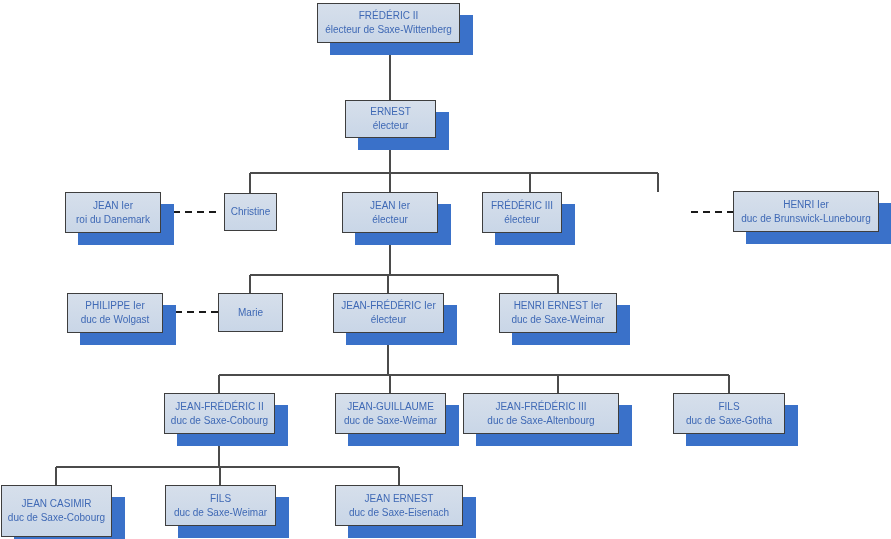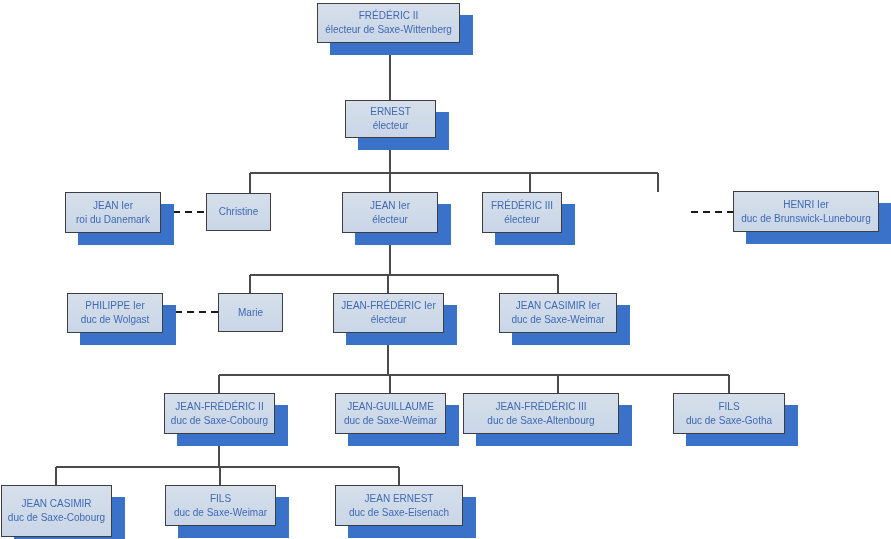--- a/index.html
+++ b/index.html
@@ -73,21 +73,21 @@
   </div>
 
   <div class="node" style="left:65px;top:192px;width:96px;height:41px">
     <div class="shadow"></div>
     <div class="face">
       <span>JEAN Ier</span>
       <span>roi du Danemark</span>
     </div>
   </div>
 
-  <div class="node" style="left:206px;top:193px;width:65px;height:38px">
+  <div class="node" style="left:224px;top:193px;width:53px;height:38px">
     <div class="face">
       <span>Christine</span>
     </div>
   </div>
 
   <div class="node" style="left:342px;top:192px;width:96px;height:41px">
     <div class="shadow"></div>
     <div class="face">
       <span>JEAN Ier</span>
       <span>électeur</span>
@@ -129,21 +129,21 @@
     <div class="shadow"></div>
     <div class="face">
       <span>JEAN-FRÉDÉRIC Ier</span>
       <span>électeur</span>
     </div>
   </div>
 
   <div class="node" style="left:499px;top:293px;width:118px;height:40px">
     <div class="shadow"></div>
     <div class="face">
-      <span>JEAN CASIMIR Ier</span>
+      <span>HENRI ERNEST Ier</span>
       <span>duc de Saxe-Weimar</span>
     </div>
   </div>
 
   <div class="node" style="left:164px;top:393px;width:111px;height:41px">
     <div class="shadow"></div>
     <div class="face">
       <span>JEAN-FRÉDÉRIC II</span>
       <span>duc de Saxe-Cobourg</span>
     </div>

